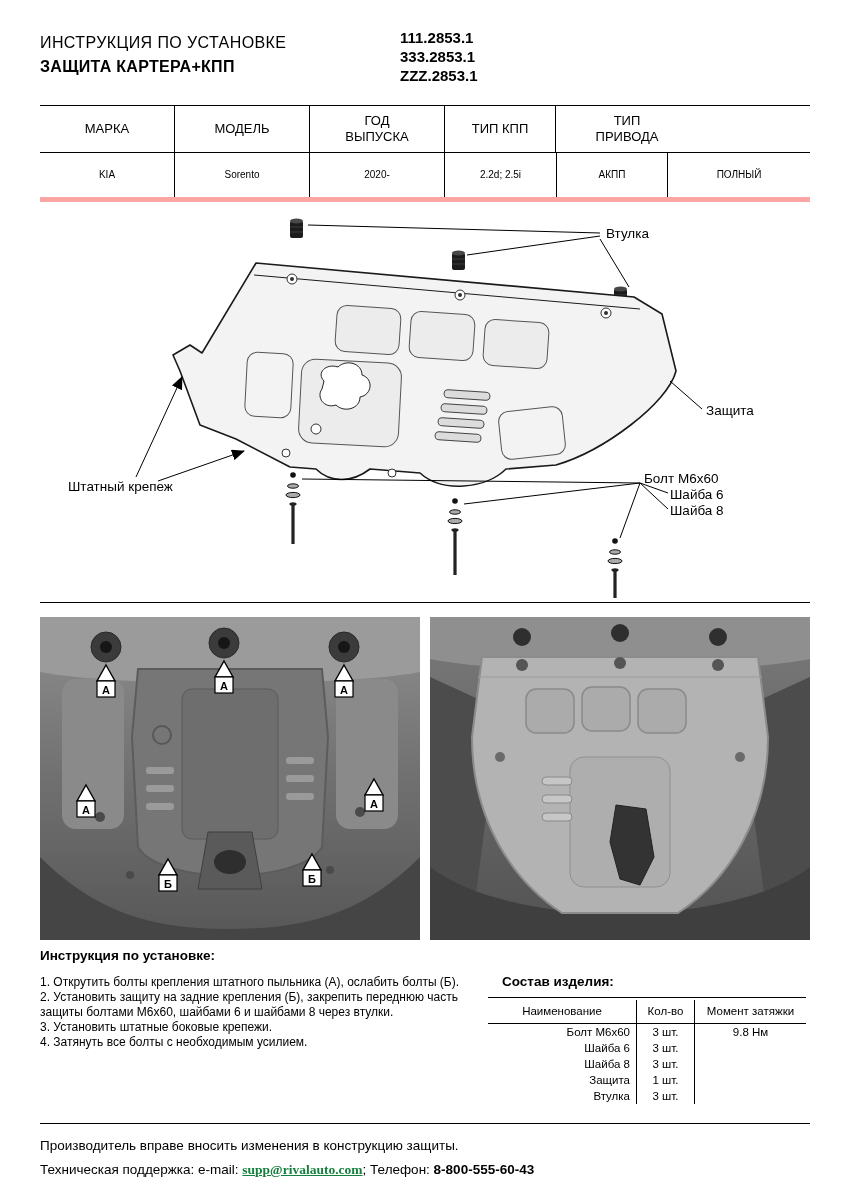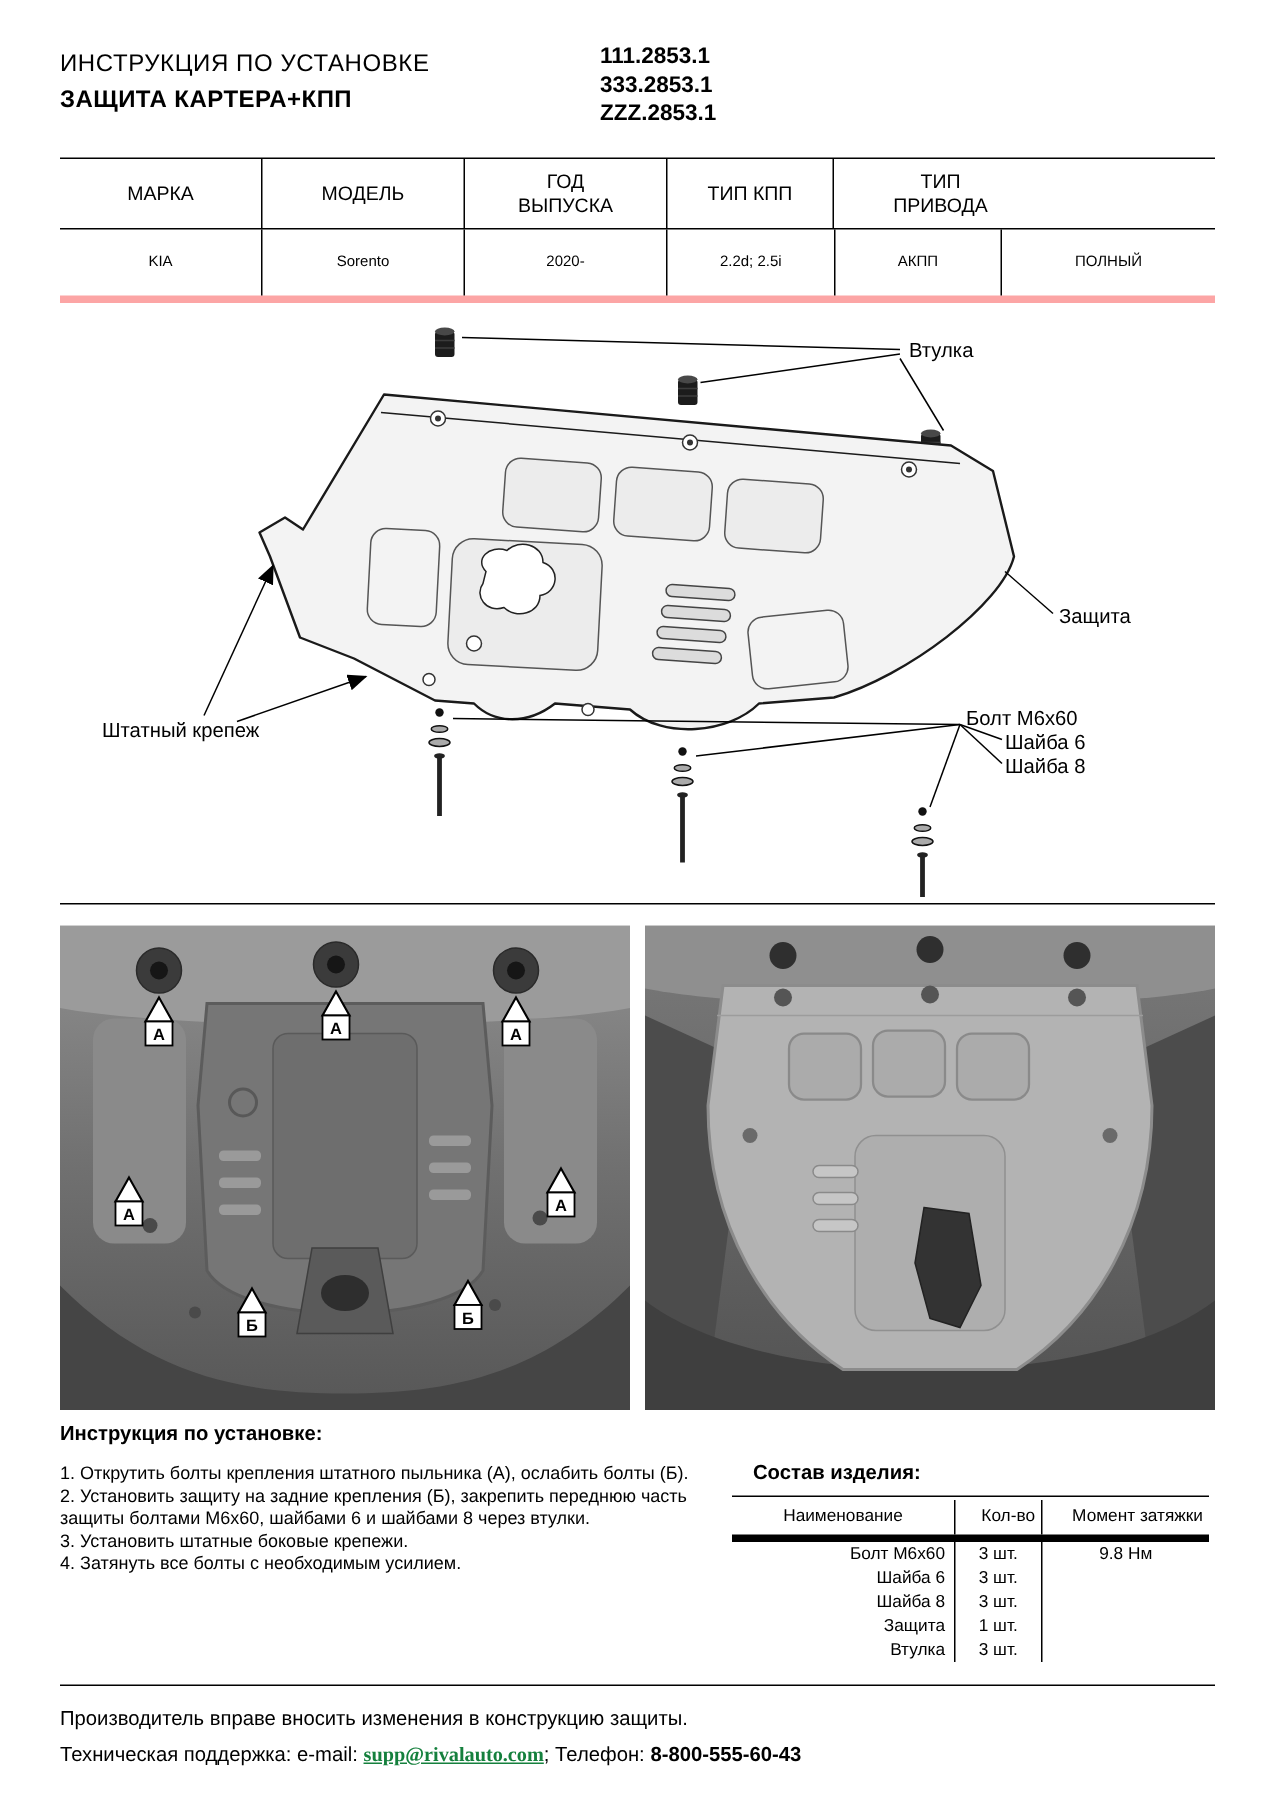--- a/index.html
+++ b/index.html
@@ -36,22 +36,22 @@
   
   .instructions { position:absolute; top:948px; left:40px; width:438px; }
   .instructions-title { font-size:13.5px; font-weight:bold; margin-bottom:12px; }
   .step { font-size:12px; line-height:15px; }
 
   
   .parts { position:absolute; top:946px; left:488px; width:318px;margin-top:28px; }
   .parts-title { font-size:13.5px; font-weight:bold; margin:0 0 8px 14px; }
   .parts-table { border-top:1px solid #000; padding-top:2px; }
   .p-row { display:flex; }
-  .p-row.p-head { border-bottom:5px solid #000000; font-size:12.5px; }
-  .p-row.p-head .p-cell { padding:4px 4px 5px; text-align:right; }
+  .p-row.p-head { border-bottom:1px solid #000000; font-size:12.5px; }
+  .p-row.p-head .p-cell { padding:4px 4px 5px; text-align:center; }
   .p-cell { padding:1px 6px; font-size:11.5px; line-height:14px; }
   .p-name   { width:148px; text-align:right; }
   .p-count  { width:58px;  text-align:center; border-left:1px solid #000; }
   .p-torque { width:112px; text-align:center; border-left:1px solid #000; }
   .p-row.p-head .p-name { text-align:center; }
 
   
   .hr2 { position:absolute; top:1123px; left:40px; width:770px; border-top:1px solid #000; }
   .footer { position:absolute; top:1134px; left:40px; width:770px; font-size:13.5px; line-height:24px; }
   .email { font-weight:bold; text-decoration:underline; cursor:pointer; }

